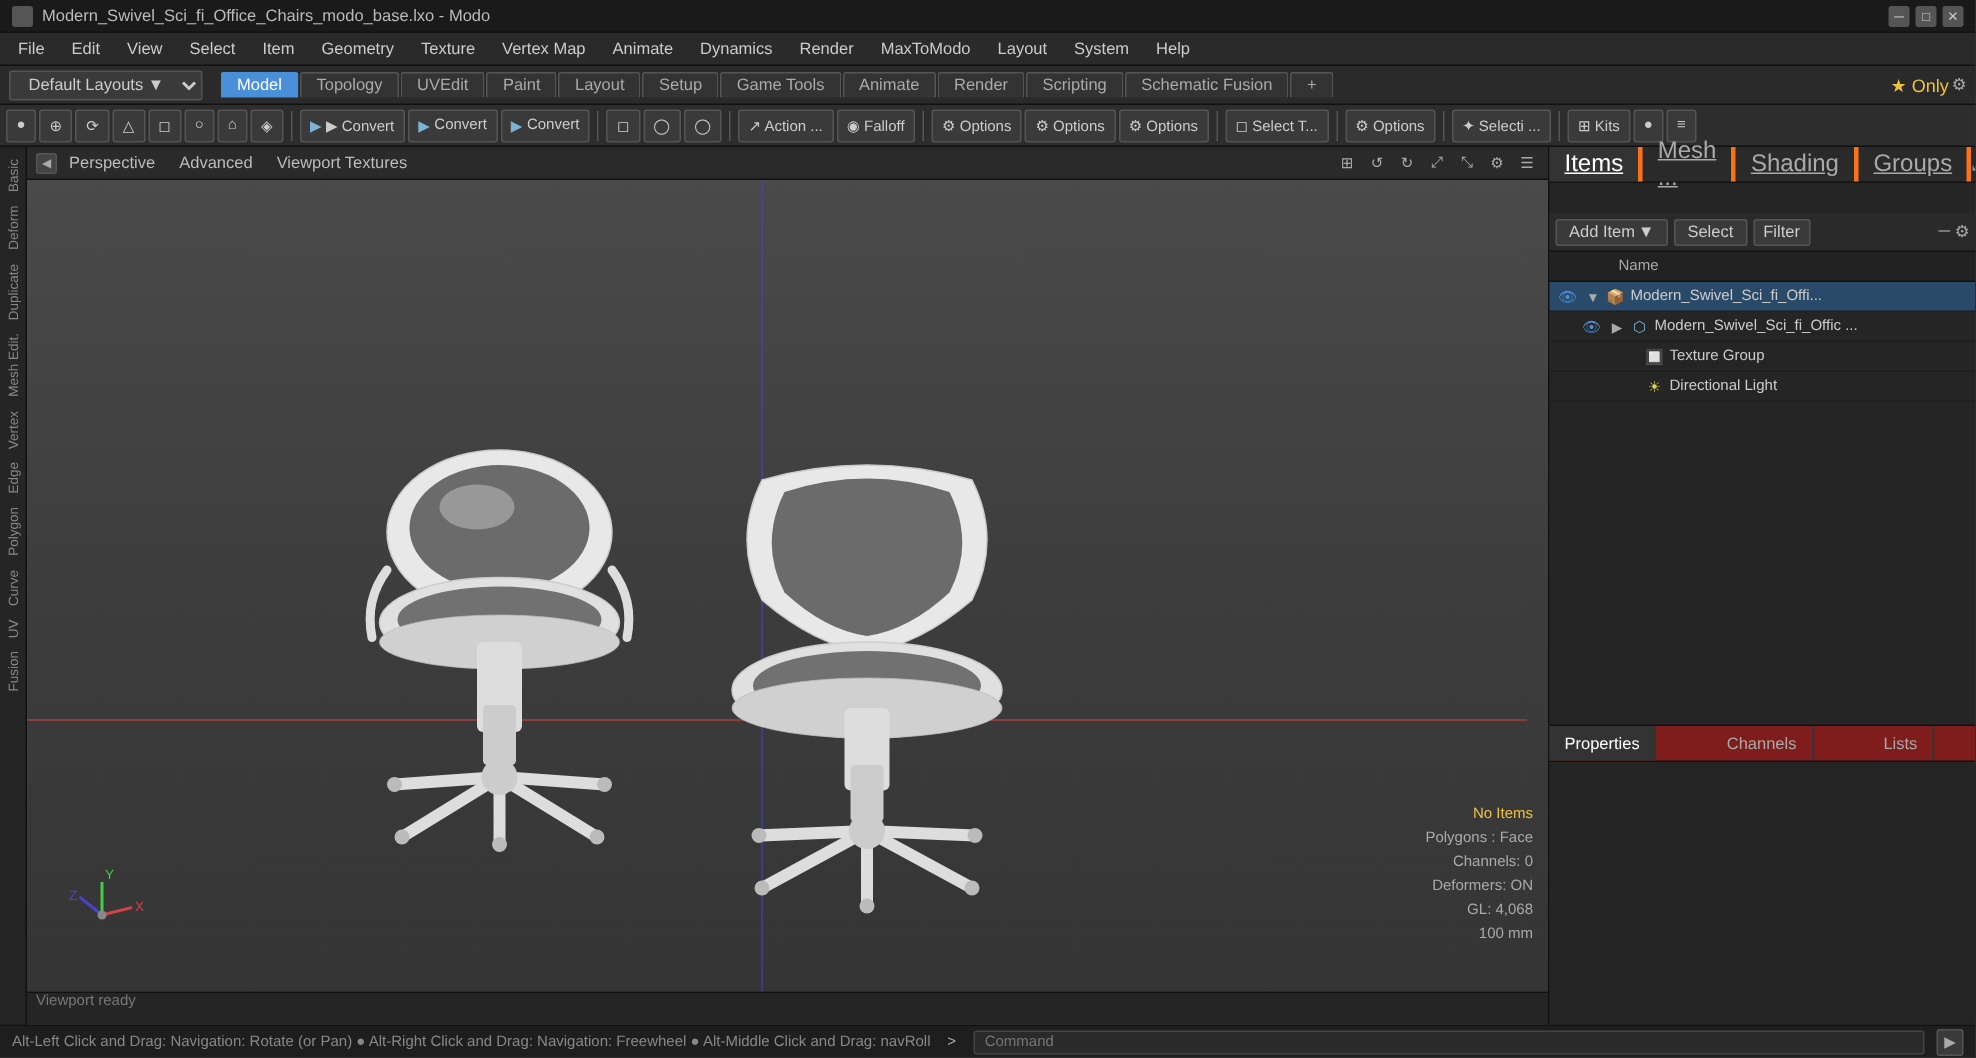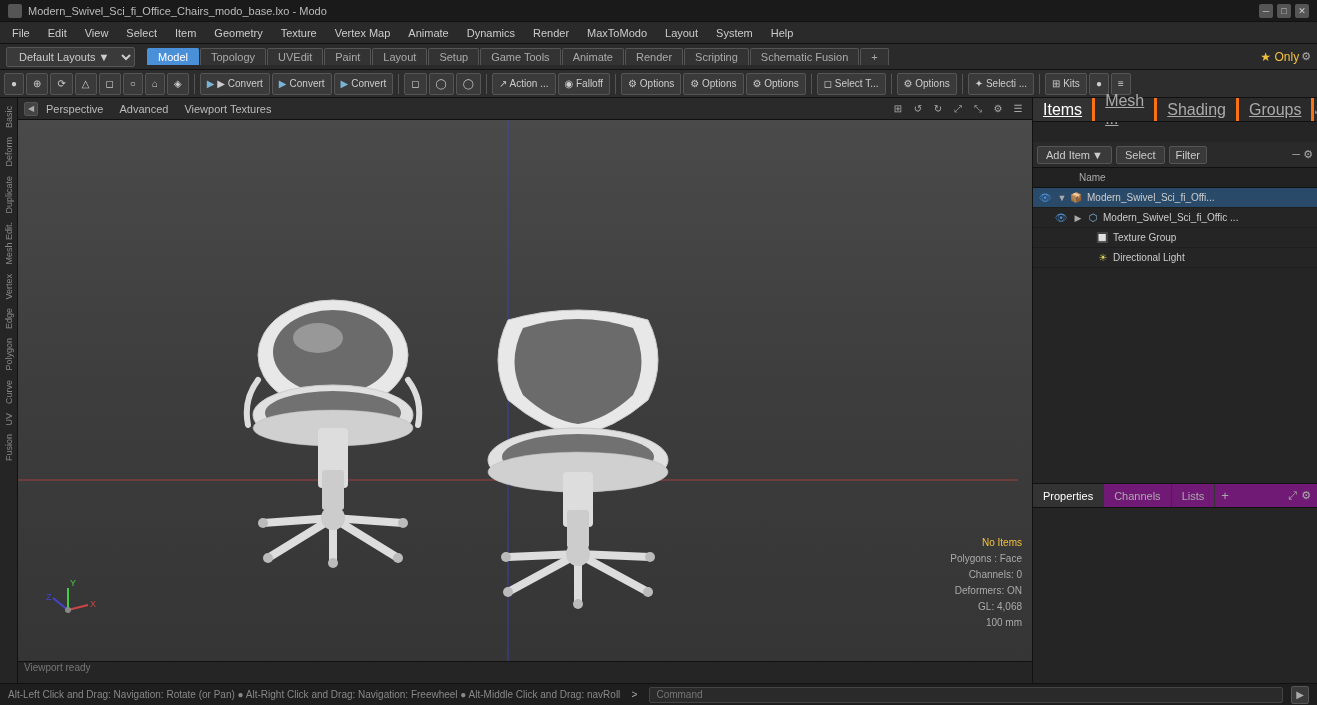--- a/index.html
+++ b/index.html
@@ -412,24 +412,25 @@
 
     
     #properties-panel {
       height: 200px;
       border-top: 1px solid #111;
       display: flex;
       flex-direction: column;
     }
     #properties-tabs {
       height: 24px;
-      background: #701a75;
+      background: #7f1d1d;
       display: flex;
       align-items: center;
       border-bottom: 1px solid #111;
+      gap: 37px;
     }
     .prop-tab {
       padding: 2px 10px;
       font-size: 11px;
       color: #aaa;
       cursor: pointer;
       height: 100%;
       display: flex;
       align-items: center;
       border-right: 1px solid #333;

